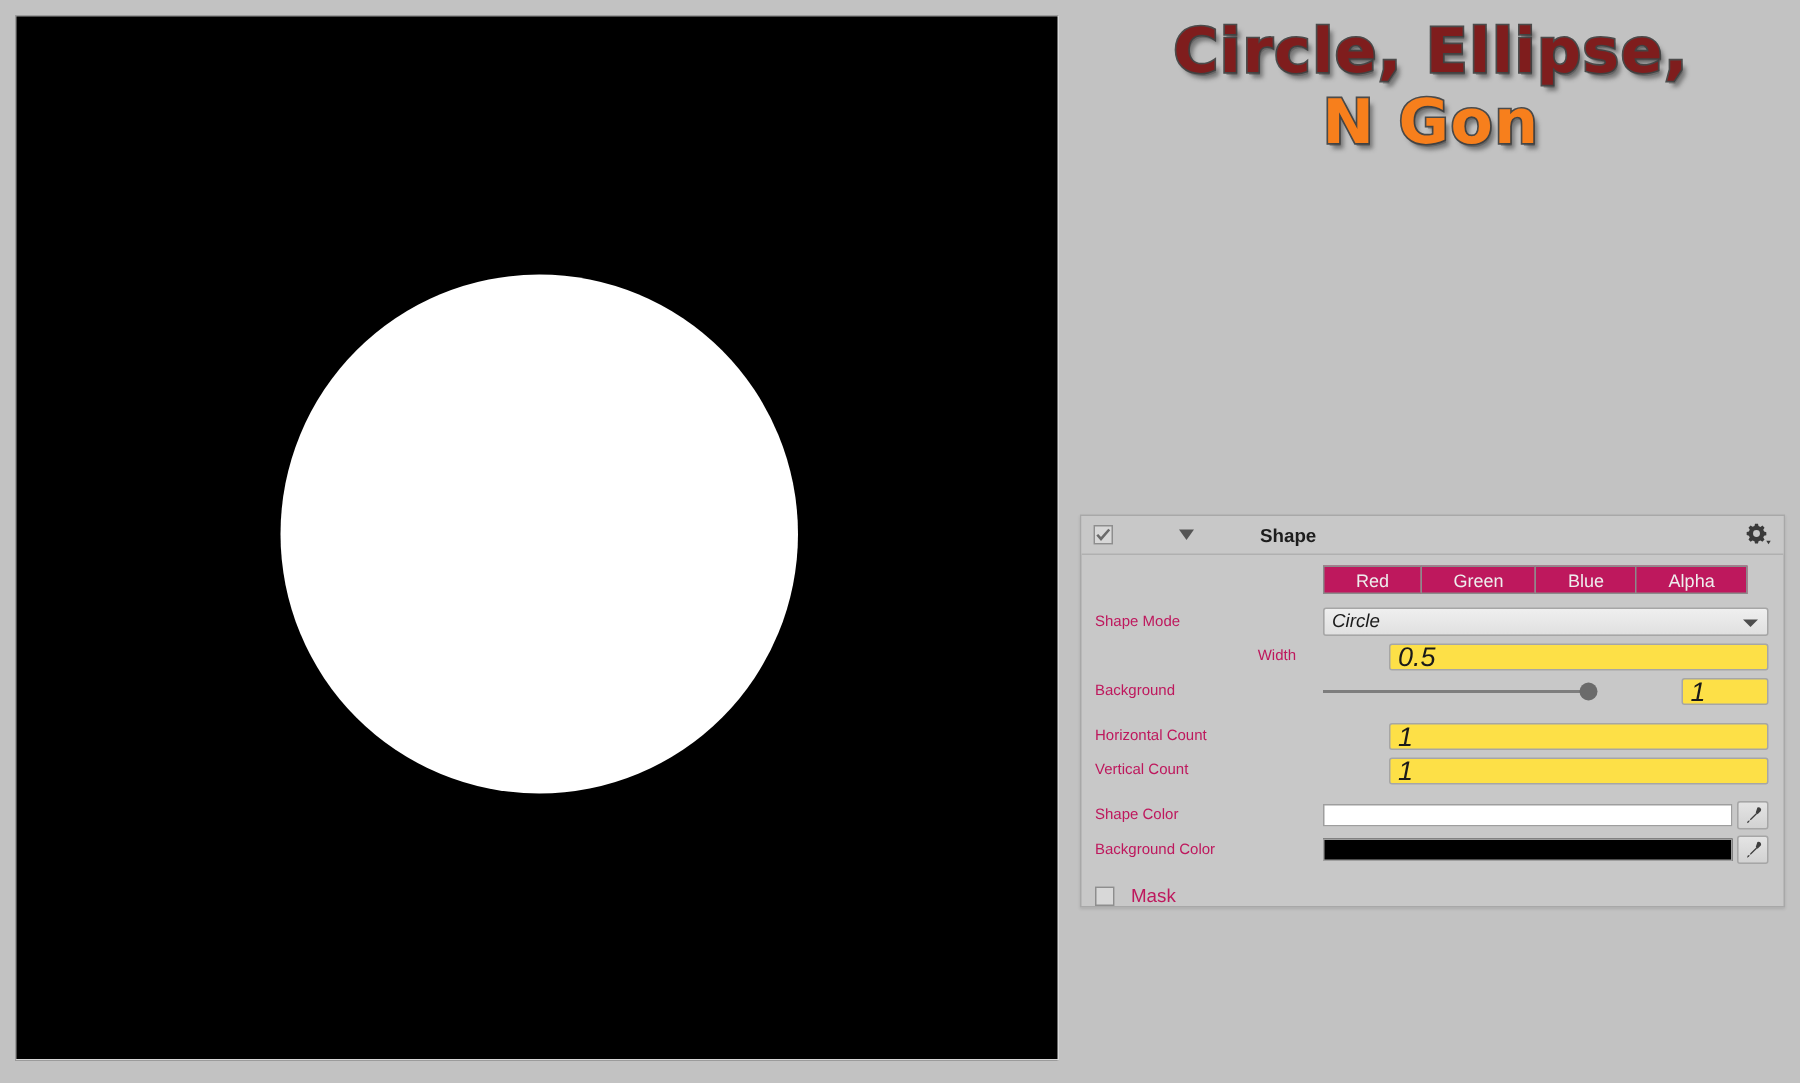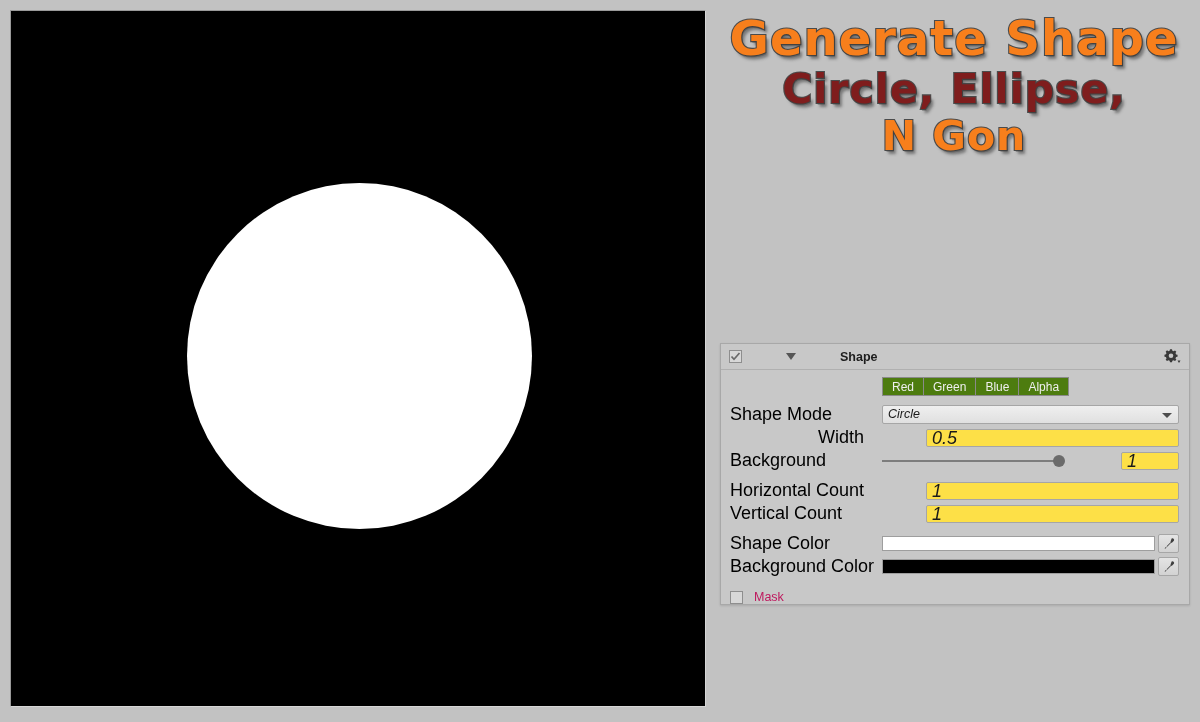--- a/index.html
+++ b/index.html
@@ -133,36 +133,36 @@
   
   .row {
     display: flex;
     align-items: center;
     height: 23px;
     padding: 0 10px 0 9px;
   }
   .row-label {
     width: 152px;
     flex: 0 0 152px;
-    font-size: 18px;
-    color: #000000;
+    font-size: 10px;
+    color: #be185d;
     white-space: nowrap;
   }
   .row-label.indent { text-align: right; padding-right: 18px; box-sizing: border-box; }
   .row-field { flex: 1 1 auto; display: flex; align-items: center; font-style: italic; }
 
   
   #channel-tabs {
     display: flex;
     margin: 1px 0 7px 161px;
   }
   .channel-tab {
     height: 19px;
-    padding: 0 9px;
-    background: #4d7c0f;
+    padding: 0 21px;
+    background: #be185d;
     border: 1px solid #8a8a8a;
     border-right: none;
     color: #eeeeee;
     font-size: 12px;
     line-height: 19px;
     box-sizing: border-box;
     user-select: none;
   }
   .channel-tab:last-child { border-right: 1px solid #8a8a8a; }
 
@@ -274,21 +274,20 @@
   .spacer-6 { height: 7px; }
 </style>
 </head>
 <body>
 
 <div id="viewport" style="background: rgb(0, 0, 0);">
   <div id="shape-circle" style="background: rgb(255, 255, 255);"></div>
 </div>
 
 <div id="title-block">
-  <div class="title-line" id="title-line-1" style="color: rgb(247, 127, 28);">Generate Shape</div>
   <div class="title-line" id="title-line-2" style="color: #7f1d1d;">Circle,  Ellipse,</div>
   <div class="title-line" id="title-line-4" style="color: rgb(247, 127, 28);">N Gon</div>
 </div>
 
 <div id="inspector">
 
   <div id="inspector-header">
     <span class="chk">
       <svg width="11" height="11" viewBox="0 0 11 11">
         <path d="M1.5 5.5 L4 8.3 L9.5 2" stroke="#6a6a6a" stroke-width="1.7" fill="none"></path>

